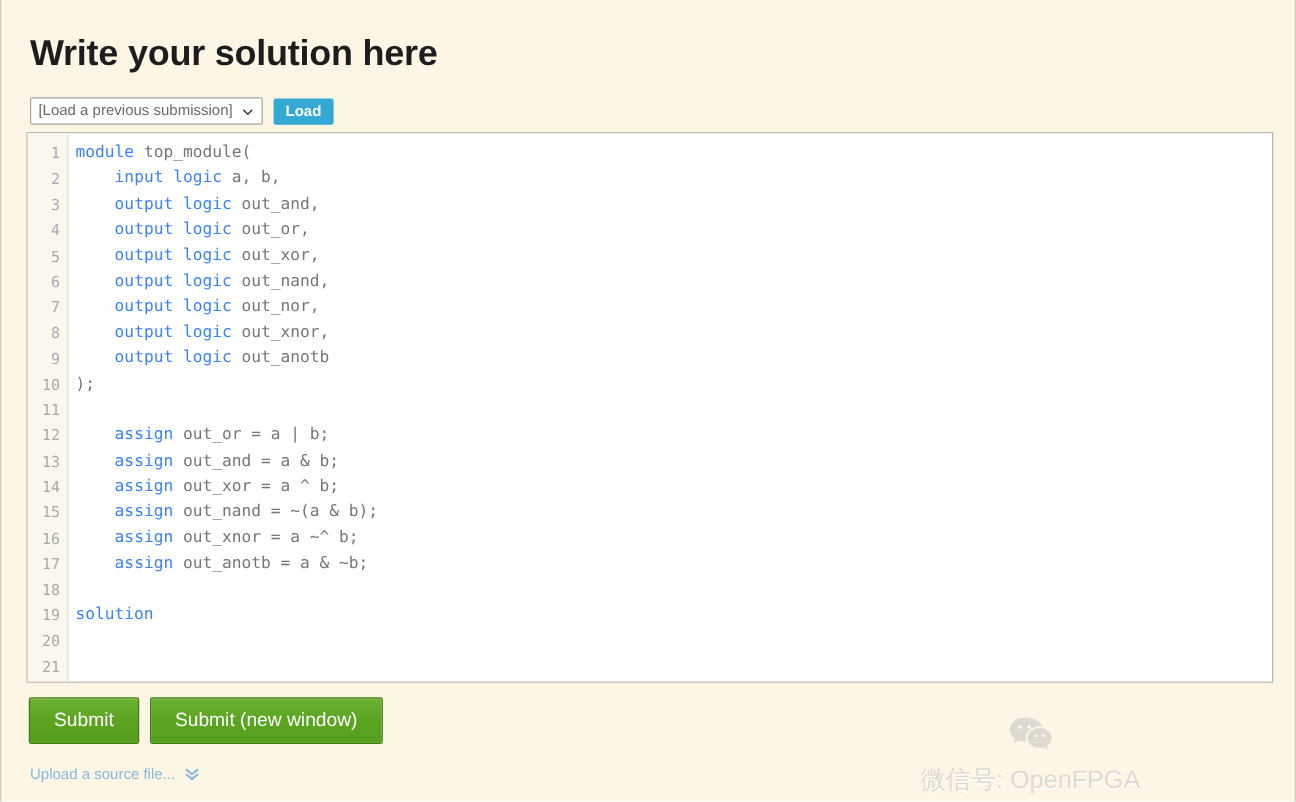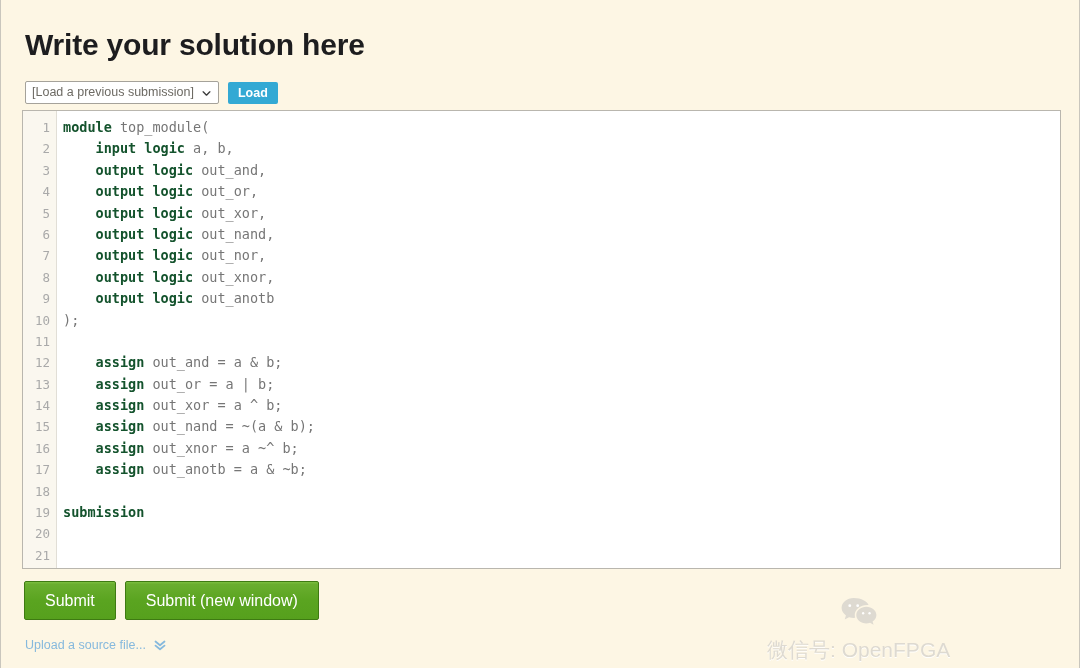--- a/index.html
+++ b/index.html
@@ -125,22 +125,22 @@
   #code .cl {
     height: 21.4px;
     line-height: 21.4px;
     font-family: "DejaVu Sans Mono", monospace;
     font-size: 13.5px;
     color: #767676;
     white-space: pre;
     box-sizing: border-box;
   }
   #code .kw {
-    color: #14532d;
-    font-weight: bold;
+    color: #3b82f6;
+    font-weight: normal;
   }
 
   
   #buttons {
     position: absolute;
     left: 23px;
     top: 581px;
     display: flex;
     gap: 9px;
   }
@@ -246,28 +246,28 @@
         <div class="cl"><span>    </span><span class="kw">input logic</span><span> a, b,</span></div>
         <div class="cl"><span>    </span><span class="kw">output logic</span><span> out_and,</span></div>
         <div class="cl"><span>    </span><span class="kw">output logic</span><span> out_or,</span></div>
         <div class="cl"><span>    </span><span class="kw">output logic</span><span> out_xor,</span></div>
         <div class="cl"><span>    </span><span class="kw">output logic</span><span> out_nand,</span></div>
         <div class="cl"><span>    </span><span class="kw">output logic</span><span> out_nor,</span></div>
         <div class="cl"><span>    </span><span class="kw">output logic</span><span> out_xnor,</span></div>
         <div class="cl"><span>    </span><span class="kw">output logic</span><span> out_anotb</span></div>
         <div class="cl"><span>);</span></div>
         <div class="cl">&nbsp;</div>
+        <div class="cl"><span>    </span><span class="kw">assign</span><span> out_or = a | b;</span></div>
         <div class="cl"><span>    </span><span class="kw">assign</span><span> out_and = a &amp; b;</span></div>
-        <div class="cl"><span>    </span><span class="kw">assign</span><span> out_or = a | b;</span></div>
         <div class="cl"><span>    </span><span class="kw">assign</span><span> out_xor = a ^ b;</span></div>
         <div class="cl"><span>    </span><span class="kw">assign</span><span> out_nand = ~(a &amp; b);</span></div>
         <div class="cl"><span>    </span><span class="kw">assign</span><span> out_xnor = a ~^ b;</span></div>
         <div class="cl"><span>    </span><span class="kw">assign</span><span> out_anotb = a &amp; ~b;</span></div>
         <div class="cl">&nbsp;</div>
-        <div class="cl"><span class="kw">submission</span></div>
+        <div class="cl"><span class="kw">solution</span></div>
         <div class="cl">&nbsp;</div>
       </div>
   </div>
 
   <div id="buttons">
     <button class="green-btn">Submit</button>
     <button class="green-btn">Submit (new window)</button>
   </div>
 
   <div id="upload-row">

